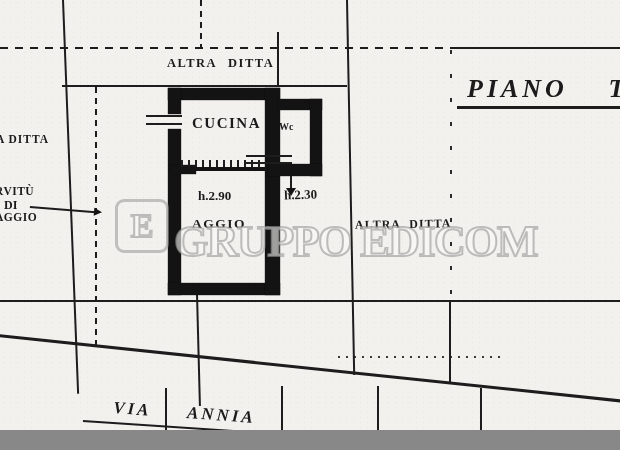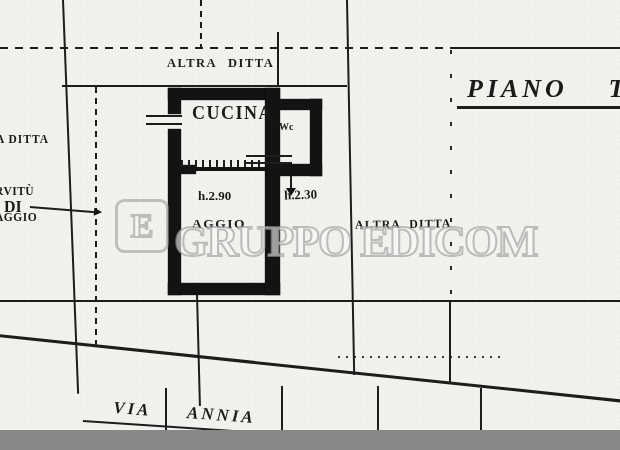--- a/index.html
+++ b/index.html
@@ -87,24 +87,24 @@
   <div class="arrowhead-right" style="left:94px;top:208px;transform:rotate(4.5deg);"></div>
 
   <div class="lbl" style="left:167px;top:56px;font-size:12.5px;letter-spacing:1.5px;word-spacing:7px;">ALTRA DITTA</div>
 
   <div class="lbl" style="left:467px;top:74px;font-size:26px;font-style:italic;letter-spacing:4px;word-spacing:30px;">PIANO T</div>
   <div class="ln" style="left:457px;top:106px;width:163px;height:3px;"></div>
 
   <div class="lbl" style="left:-4px;top:133px;font-size:11.5px;letter-spacing:1px;">A DITTA</div>
 
   <div class="lbl" style="left:-5px;top:185px;font-size:11.5px;letter-spacing:0.5px;">RVITÙ</div>
-  <div class="lbl" style="left:4px;top:198px;font-size:16px;">DI</div>
+  <div class="lbl" style="left:4px;top:198px;font-size:12px;">DI</div>
   <div class="lbl" style="left:-5px;top:211px;font-size:11.5px;letter-spacing:0.5px;">AGGIO</div>
 
-  <div class="lbl" style="left:192px;top:103px;font-size:18px;letter-spacing:1.5px;">CUCINA</div>
+  <div class="lbl" style="left:192px;top:115px;font-size:15px;letter-spacing:1.5px;">CUCINA</div>
   <div class="lbl" style="left:279px;top:121px;font-size:10px;">Wc</div>
   <div class="lbl" style="left:198px;top:188px;font-size:13px;">h.2.90</div>
   <div class="lbl" style="left:284px;top:187px;font-size:13px;transform:rotate(-2deg);">h.2.30</div>
   <div class="lbl" style="left:192px;top:216px;font-size:13.5px;letter-spacing:1.5px;">AGGIO</div>
 
   <div class="lbl" style="left:355px;top:217px;font-size:12px;letter-spacing:1px;word-spacing:5px;transform:rotate(-1deg);">ALTRA DITTA</div>
 
   <div class="lbl" style="left:114px;top:398px;font-size:17px;font-style:italic;letter-spacing:3px;word-spacing:30px;transform:rotate(4deg);transform-origin:0 0;">VIA ANNIA</div>
 
   <div class="abs" style="left:115px;top:199px;width:48px;height:48px;border:3px solid rgba(150,150,150,0.55);border-radius:9px;display:flex;align-items:center;justify-content:center;">

